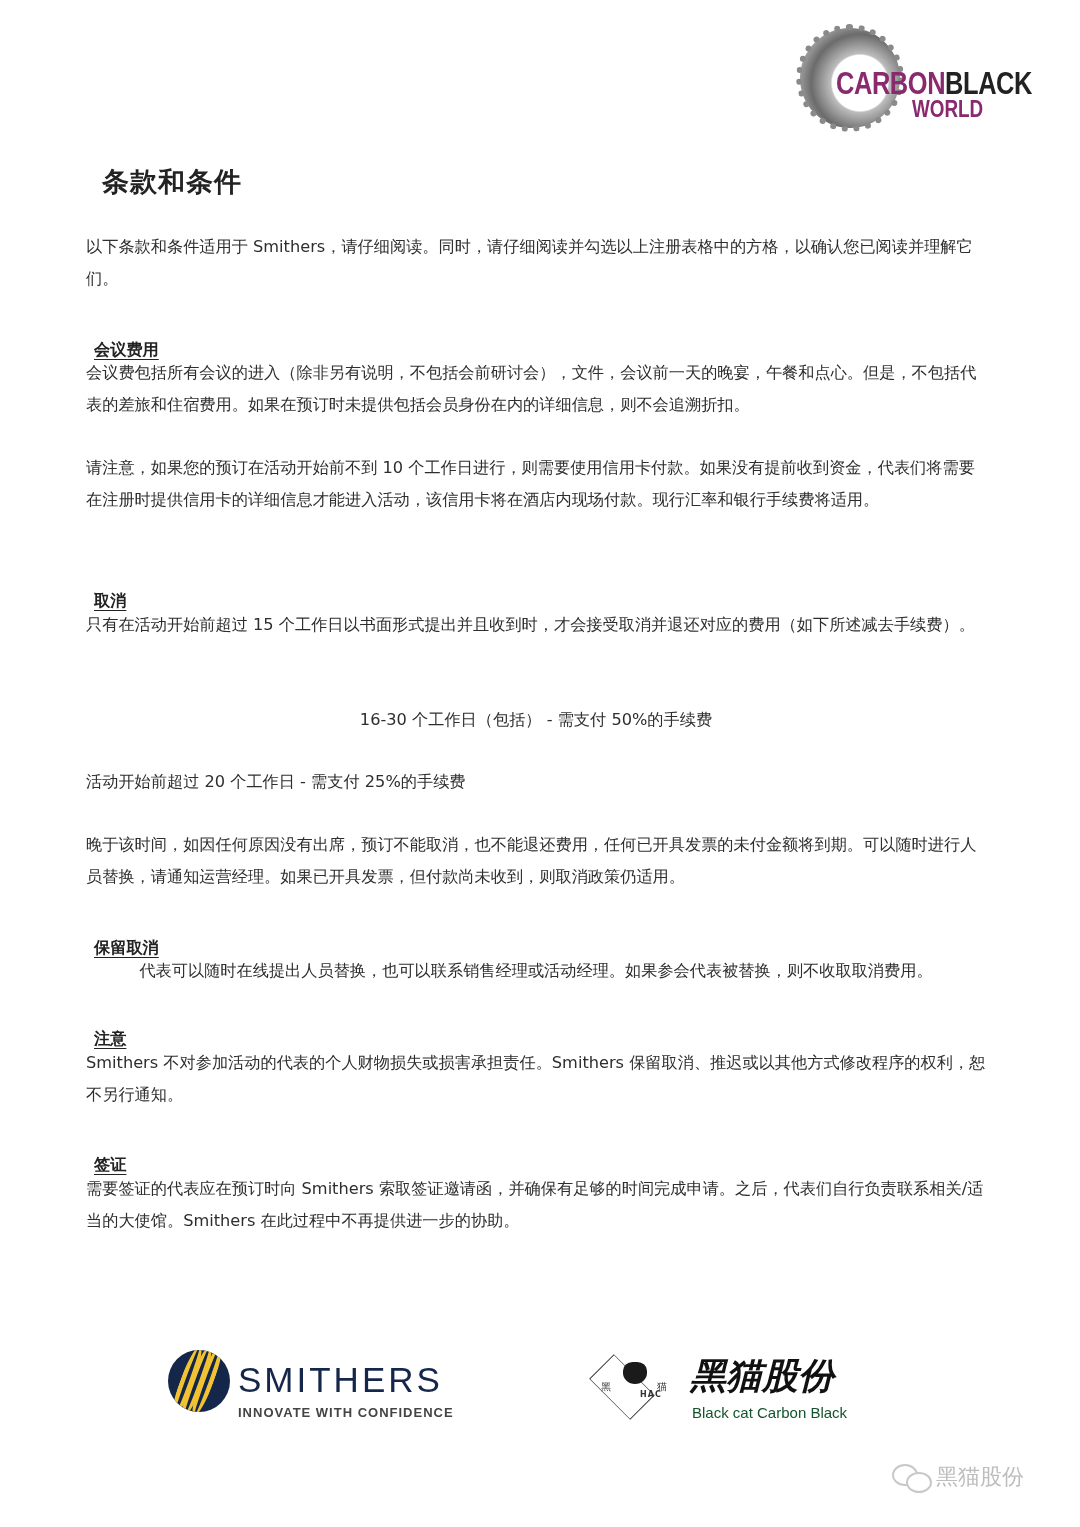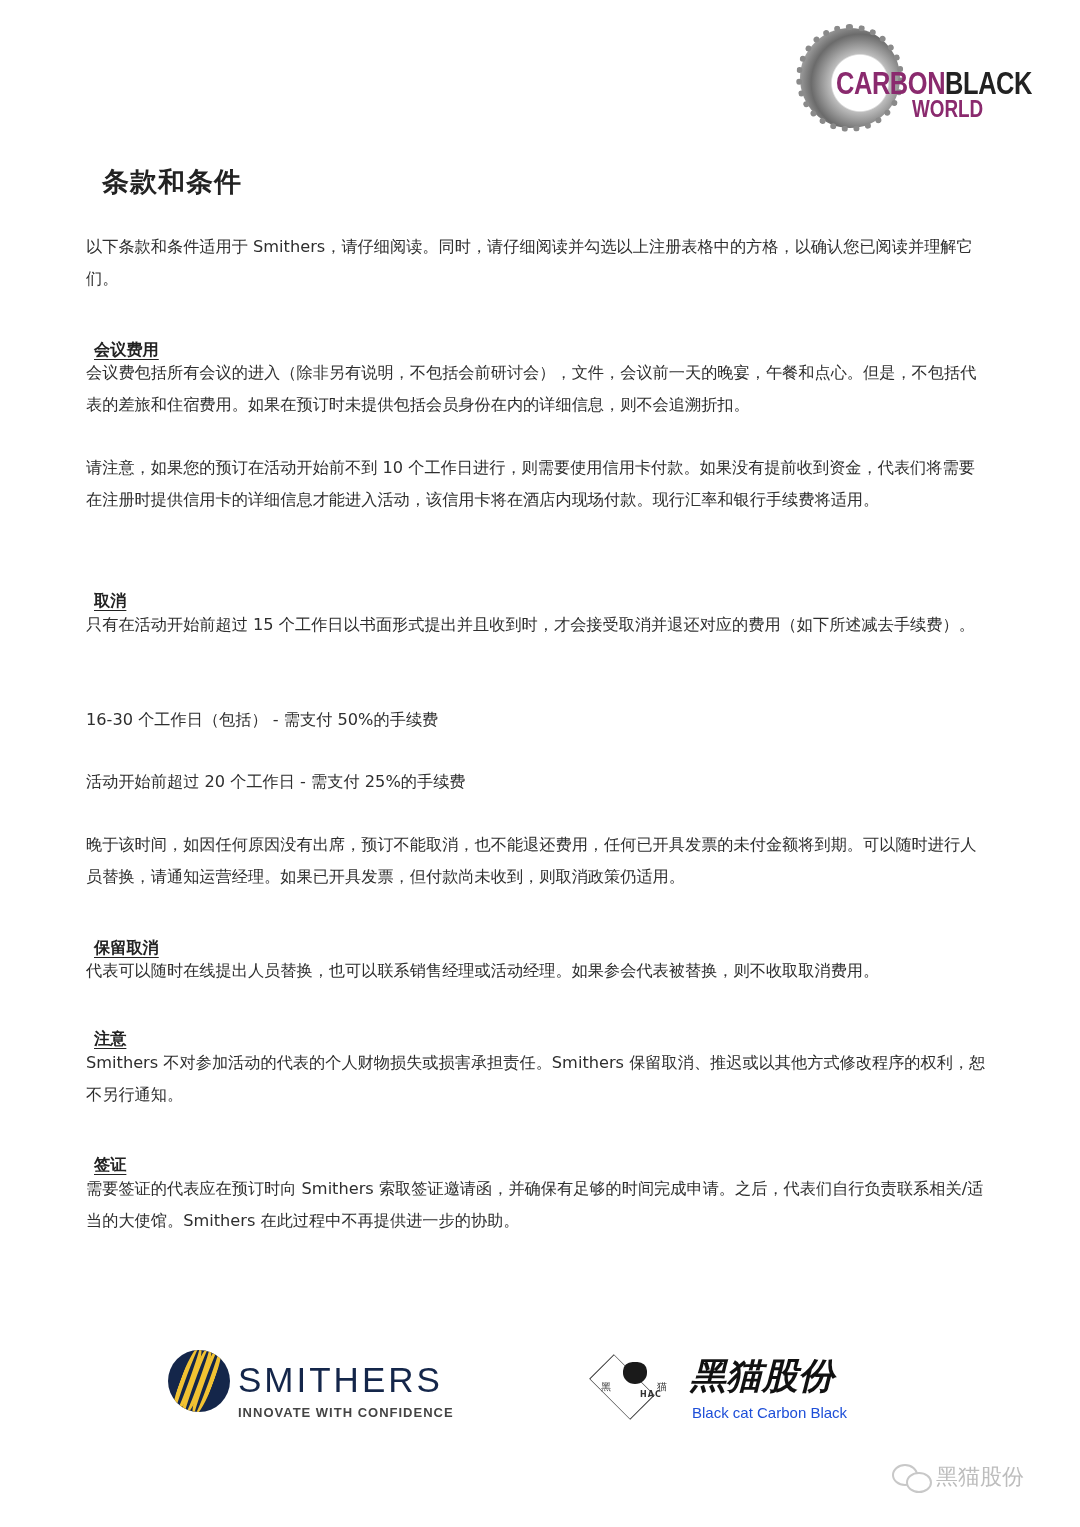--- a/index.html
+++ b/index.html
@@ -23,21 +23,21 @@
   .s-circle { position:absolute; left:0; top:0; width:62px; height:62px; border-radius:50%; background:#14264a; overflow:hidden; }
   .s-wave { position:absolute; width:14px; height:70px; border-radius:50%; border-left:5px solid #f1c232; border-right:5px solid #f1c232; box-sizing:border-box; top:-4px; transform:skewX(-20deg); }
   .smithers-name { position:absolute; left:70px; top:10px; font-family:"Liberation Sans",sans-serif; font-size:35px; letter-spacing:3px; color:#14264a; }
   .smithers-tag { position:absolute; left:70px; top:55px; font-family:"Liberation Sans",sans-serif; font-size:13px; letter-spacing:1px; color:#444; font-weight:bold; }
   .logo-blackcat { position:absolute; left:585px; top:1352px; width:290px; height:75px; }
   .diamond { position:absolute; left:8px; top:6px; width:56px; height:56px; border:1.5px solid #333; transform:rotate(45deg) scaleY(0.6); transform-origin:center; }
   .cat-head { position:absolute; left:38px; top:10px; width:24px; height:22px; background:#1a1a1a; border-radius:40% 40% 50% 50%; }
   .cat-side { position:absolute; top:28px; font-size:10px; color:#333; }
   .cat-hac { position:absolute; left:43px; top:38px; font-size:8px; font-weight:bold; color:#333; letter-spacing:1px;margin-left:12px; }
   .bc-cn { position:absolute; left:105px; top:0; font-family:"DejaVu Serif",serif; font-size:36px; font-weight:bold; color:#111; font-style:italic; }
-  .bc-en { position:absolute; left:107px; top:52px; font-family:"Liberation Sans",sans-serif; font-size:15px; color:#1d4ed8; }
+  .bc-en { position:absolute; left:107px; top:52px; font-family:"Liberation Sans",sans-serif; font-size:15px; color:#14532d; }
   .watermark { position:absolute; left:892px; top:1462px; font-size:22px; color:#bdbdbd; display:flex; align-items:center; gap:6px; }
   .wm-icon { width:38px; height:26px; position:relative; }
   .bub1 { position:absolute; left:0; top:0; width:22px; height:18px; border:2px solid #c8c8c8; border-radius:50%; }
   .bub2 { position:absolute; left:14px; top:8px; width:22px; height:17px; border:2px solid #c8c8c8; border-radius:50%; background:#fff; }
 </style>
 </head>
 <body>
 
 <div class="logo-cbw">
   <div class="gear"></div>
@@ -49,26 +49,26 @@
 <h1 class="title">条款和条件</h1>
 
 <p class="para" style="top:231px;">以下条款和条件适用于 Smithers，请仔细阅读。同时，请仔细阅读并勾选以上注册表格中的方格，以确认您已阅读并理解它们。</p>
 
 <p class="heading" style="top:331px;">会议费用</p>
 <p class="para" style="top:357px;">会议费包括所有会议的进入（除非另有说明，不包括会前研讨会），文件，会议前一天的晚宴，午餐和点心。但是，不包括代表的差旅和住宿费用。如果在预订时未提供包括会员身份在内的详细信息，则不会追溯折扣。</p>
 <p class="para" style="top:452px;">请注意，如果您的预订在活动开始前不到 10 个工作日进行，则需要使用信用卡付款。如果没有提前收到资金，代表们将需要在注册时提供信用卡的详细信息才能进入活动，该信用卡将在酒店内现场付款。现行汇率和银行手续费将适用。</p>
 
 <p class="heading" style="top:582px;">取消</p>
 <p class="para" style="top:609px;">只有在活动开始前超过 15 个工作日以书面形式提出并且收到时，才会接受取消并退还对应的费用（如下所述减去手续费）。</p>
-<p class="para" style="top:704px;">16-30 个工作日（包括） -  需支付  50%的手续费</p>
+<p class="para" style="top:704px;text-align:center;">16-30 个工作日（包括） -  需支付  50%的手续费</p>
 <p class="para" style="top:766px;">活动开始前超过 20 个工作日  -  需支付 25%的手续费</p>
 <p class="para" style="top:829px;">晚于该时间，如因任何原因没有出席，预订不能取消，也不能退还费用，任何已开具发票的未付金额将到期。可以随时进行人员替换，请通知运营经理。如果已开具发票，但付款尚未收到，则取消政策仍适用。</p>
 
 <p class="heading" style="top:929px;">保留取消</p>
-<p class="para" style="top:955px;">代表可以随时在线提出人员替换，也可以联系销售经理或活动经理。如果参会代表被替换，则不收取取消费用。</p>
+<p class="para" style="top:955px;text-align:center;">代表可以随时在线提出人员替换，也可以联系销售经理或活动经理。如果参会代表被替换，则不收取取消费用。</p>
 
 <p class="heading" style="top:1020px;">注意</p>
 <p class="para" style="top:1047px;">Smithers 不对参加活动的代表的个人财物损失或损害承担责任。Smithers 保留取消、推迟或以其他方式修改程序的权利，恕不另行通知。</p>
 
 <p class="heading" style="top:1146px;">签证</p>
 <p class="para" style="top:1173px;">需要签证的代表应在预订时向 Smithers 索取签证邀请函，并确保有足够的时间完成申请。之后，代表们自行负责联系相关/适当的大使馆。Smithers 在此过程中不再提供进一步的协助。</p>
 
 <div class="logo-smithers">
   <div class="s-circle">
     <div class="s-wave" style="left:12px;"></div>

